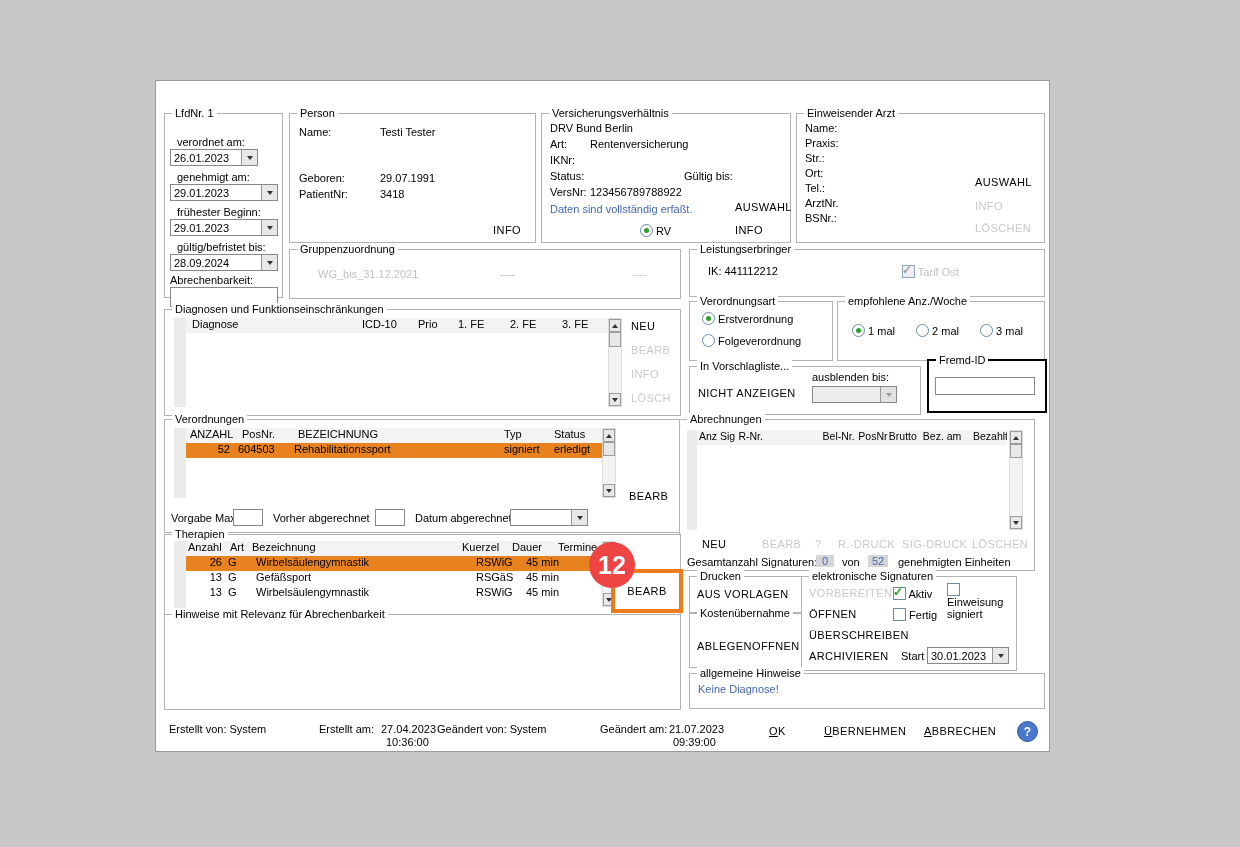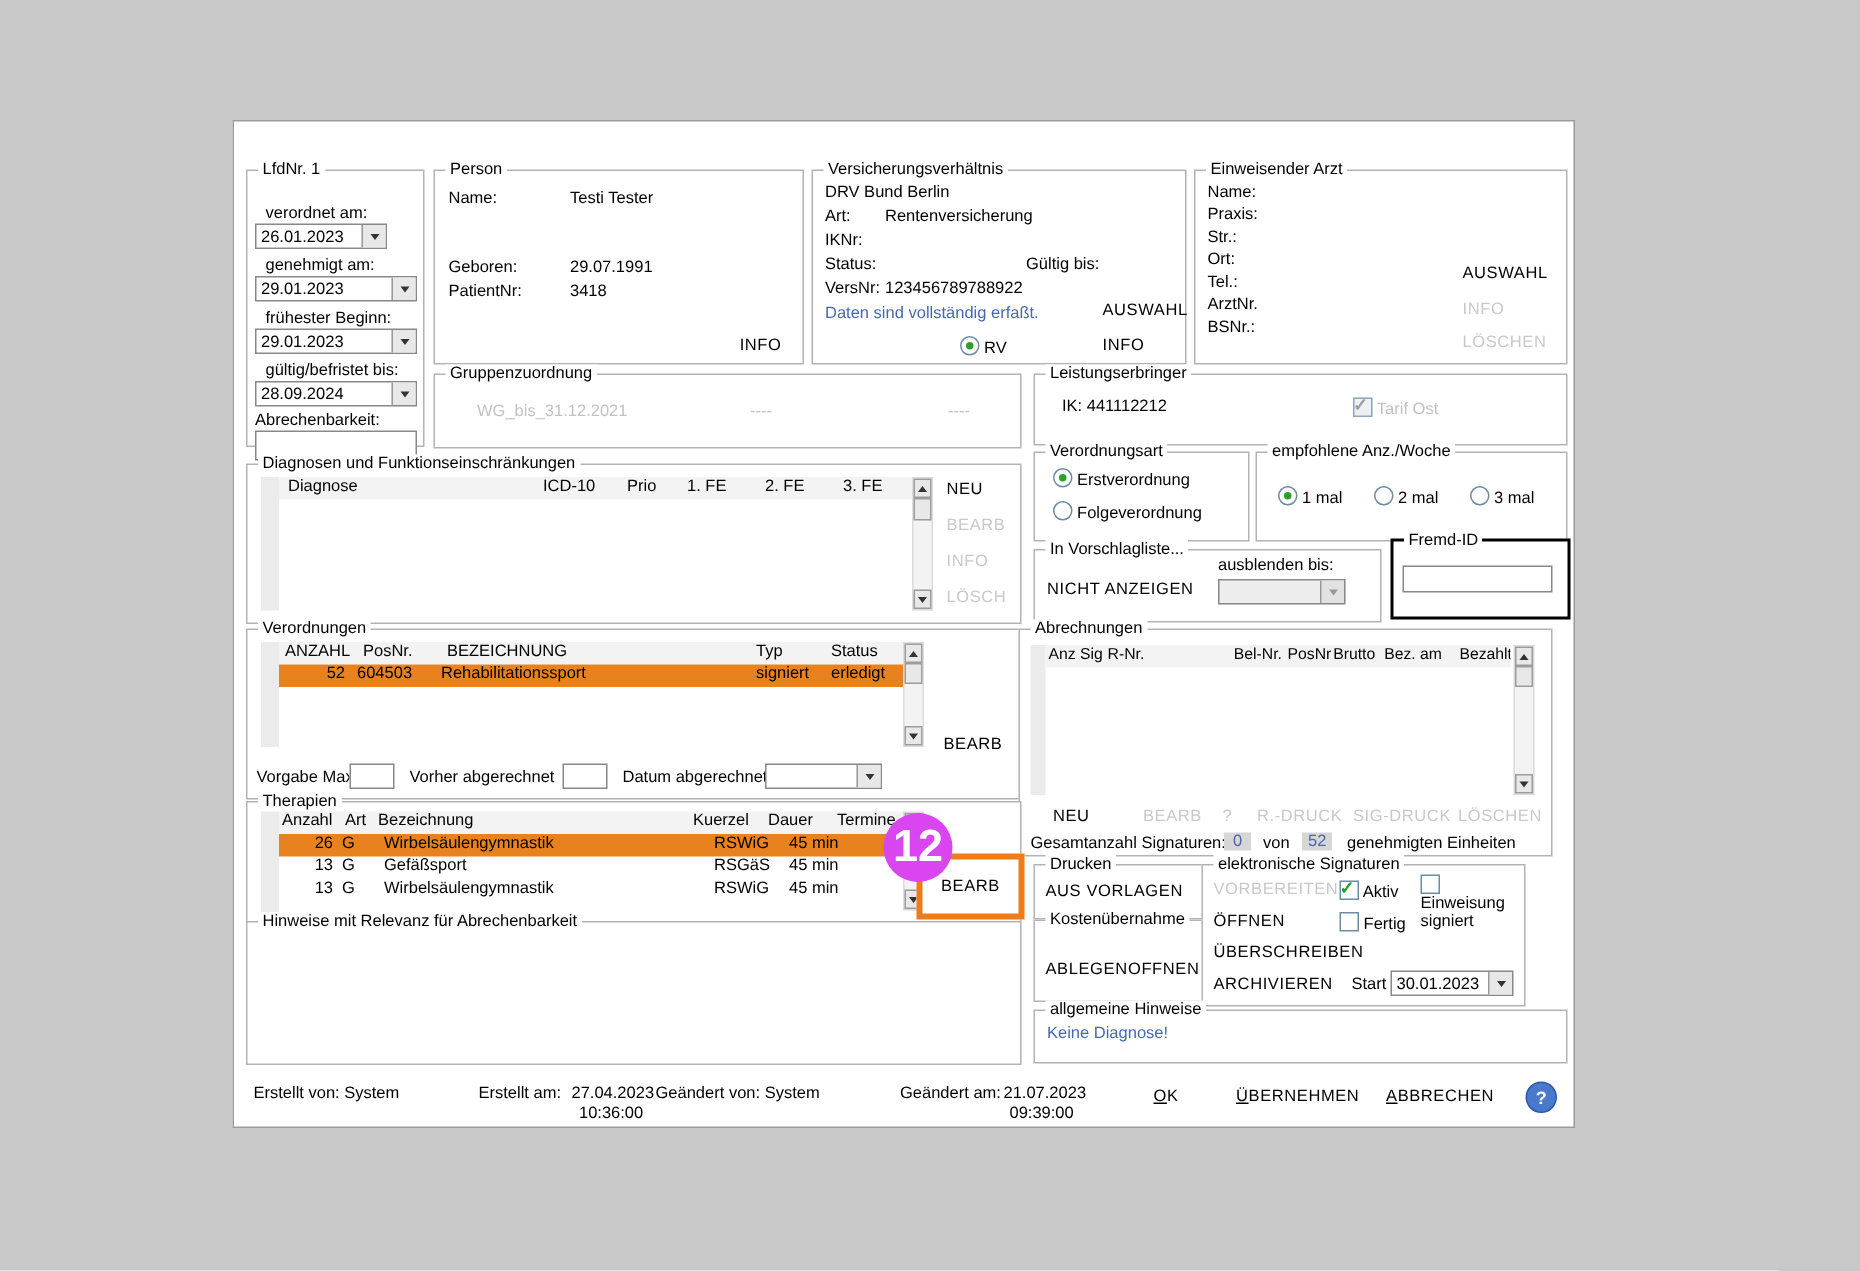--- a/index.html
+++ b/index.html
@@ -44,22 +44,22 @@
   .gutter{position:absolute;background:#ebebeb}
   .trow{display:flex;height:15px;white-space:nowrap}
   .trow.hdr{background:#f3f3f3}
   .trow.sel{background:#E8821E}
   .tc{overflow:hidden;white-space:nowrap}
   .r{text-align:right}
   .helpbtn{width:19px;height:19px;border-radius:50%;background:#4a78cc;color:#fff;font-weight:bold;
            display:flex;align-items:center;justify-content:center;font-size:12px;border:1px solid #2d5aa8}
   .ub::first-letter{text-decoration:underline}
   .ann-rect{position:absolute;border:4px solid #EE7C1B;background:#fff;z-index:11;display:flex;align-items:center;justify-content:center}
-  .ann-circle{position:absolute;width:46px;height:46px;border-radius:50%;background:#d946ef;color:#fff;font-weight:bold;
-              font-size:30px;display:flex;align-items:center;justify-content:center;z-index:12}
+  .ann-circle{position:absolute;width:46px;height:46px;border-radius:50%;background:#ef4444;color:#fff;font-weight:bold;
+              font-size:25px;display:flex;align-items:center;justify-content:center;z-index:12}
   .redx{color:#cc2222;font-weight:bold;font-size:15px}
   .sigbox{display:inline-block;background:#d6d6d6;color:#4668B2;padding:0 4px;min-width:10px;text-align:center}
 </style>
 </head>
 <body>
 
 <div class="canvas">
 <div class="window">
 
 

